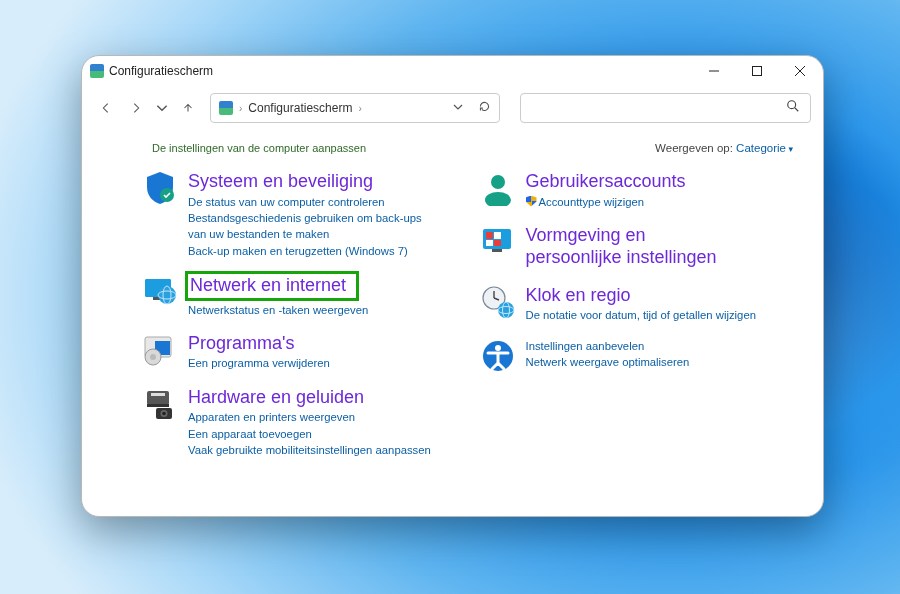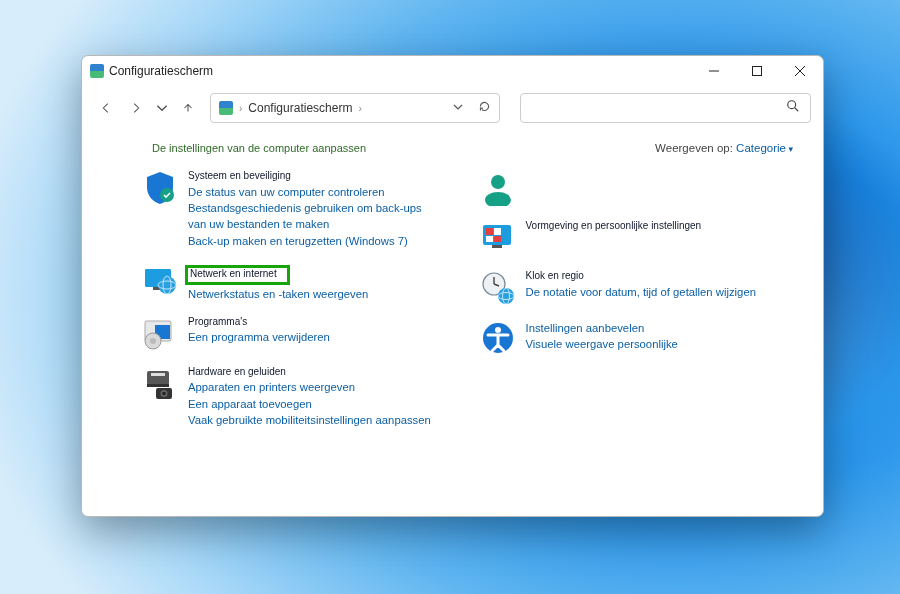--- a/index.html
+++ b/index.html
@@ -11,21 +11,21 @@
 }
 .desktop-bg::before {
   content: ""; position: absolute; inset: 0;
   background:
     radial-gradient(ellipse 500px 400px at 80% 45%, rgba(10,60,140,.7) 0%, transparent 45%),
     radial-gradient(ellipse 350px 300px at 88% 55%, rgba(100,190,245,.6) 0%, transparent 50%);
 }
 
 .window {
   position: absolute; left: 81px; top: 55px; width: 743px; height: 462px;
-  background: #fff; border: 1px solid #b8b8b8; border-radius: 7px;
+  background: #fff; border: 1px solid #b8b8b8; border-radius: 18px;
   box-shadow: 0 14px 40px rgba(0,0,0,.35);
   display: flex; flex-direction: column;
 }
 
 .titlebar { height: 30px; display: flex; align-items: center; padding: 0 2px 0 8px; }
 .title-icon { width: 14px; height: 14px; margin-right: 5px; display: inline-flex; background: linear-gradient(#3182ce 50%, #48bb78 50%); border-radius: 2px; }
 .title-text { font-size: 12px; color: #222; }
 .title-spacer { flex: 1; }
 .win-btn { width: 43px; height: 28px; display: flex; align-items: center; justify-content: center; color: #222; cursor: default; }
 .win-btn svg { width: 10px; height: 10px; }
@@ -45,21 +45,21 @@
 .view-by { margin-left: auto; font-size: 11.5px; color: #444; }
 .view-by-link { color: #0b5fa5; }
 .view-by-link::after { content: " ▾"; font-size: 9px; }
 
 .columns { display: flex; gap: 24px; }
 .col { flex: 1; }
 
 .category { display: flex; gap: 10px; margin-bottom: 14px; }
 .cat-icon { width: 36px; height: 36px; flex-shrink: 0; display: flex; align-items: center; justify-content: center; }
 .cat-body { }
-.cat-title { font-size: 10px; color: #0f172a; line-height: 1.25; margin-bottom: 1px; cursor: default; }
+.cat-title { font-size: 18px; color: #6d28d9; line-height: 1.25; margin-bottom: 1px; cursor: default; }
 .cat-title.wide { max-width: 210px; }
 .cat-link { display: block; font-size: 11.3px; color: #0b5fa5; line-height: 1.45; cursor: default; }
 .mini-shield { display: inline-block; width: 11px; height: 11px; vertical-align: -1px; margin-right: 2px;
   background: conic-gradient(#eab308 0 25%, #2563eb 25% 50%, #eab308 50% 75%, #2563eb 75% 100%);
   clip-path: polygon(50% 0, 100% 18%, 100% 55%, 50% 100%, 0 55%, 0 18%);
 }
 
 .highlight-box { display: inline-block; border: 3px solid #16a60c; padding: 0 10px 1px 2px; margin: -2px 0 1px -3px; }
 .highlight-box .cat-title { margin-bottom: 0; }
 </style>
@@ -223,20 +223,24 @@
 
       <div class="col">
 
         <div class="category">
           <div class="cat-icon">
             <svg viewBox="0 0 36 36" width="36" height="36">
                 <circle cx="18" cy="12" r="7" fill="#16a085"></circle>
                 <ellipse cx="18" cy="30" rx="13" ry="8" fill="#16a085"></ellipse>
               </svg>
           </div>
+          <div class="cat-body">
+            <div class="cat-title">Gebruikersaccounts</div>
+            <a class="cat-link"><span class="mini-shield"></span><span>Accounttype wijzigen</span></a>
+          </div>
         </div>
 
         <div class="category">
           <div class="cat-icon">
             <svg viewBox="0 0 36 36" width="36" height="36">
                 <rect x="3" y="5" width="28" height="20" rx="2" fill="#1b9de0"></rect>
                 <rect x="6" y="8" width="7" height="7" fill="#e53e3e"></rect>
                 <rect x="14" y="8" width="7" height="7" fill="#fff"></rect>
                 <rect x="6" y="16" width="7" height="6" fill="#fff"></rect>
                 <rect x="14" y="16" width="7" height="6" fill="#e53e3e"></rect>
@@ -268,21 +272,21 @@
         <div class="category">
           <div class="cat-icon">
             <svg viewBox="0 0 36 36" width="36" height="36">
                 <circle cx="18" cy="18" r="15" fill="#1976d2"></circle>
                 <circle cx="18" cy="10" r="3" fill="#fff"></circle>
                 <path d="M8 15 h20 M18 15 v10 M18 25 l-6 6 M18 25 l6 6" stroke="#fff" stroke-width="3" stroke-linecap="round" fill="none"></path>
               </svg>
           </div>
           <div class="cat-body">
             <a class="cat-link">Instellingen aanbevelen</a>
-            <a class="cat-link">Visuele weergave persoonlijke</a>
+            <a class="cat-link">Netwerk weergave optimaliseren</a>
           </div>
         </div>
 
       </div>
     </div>
   </div>
 
 </div>
 
 </body></html>

